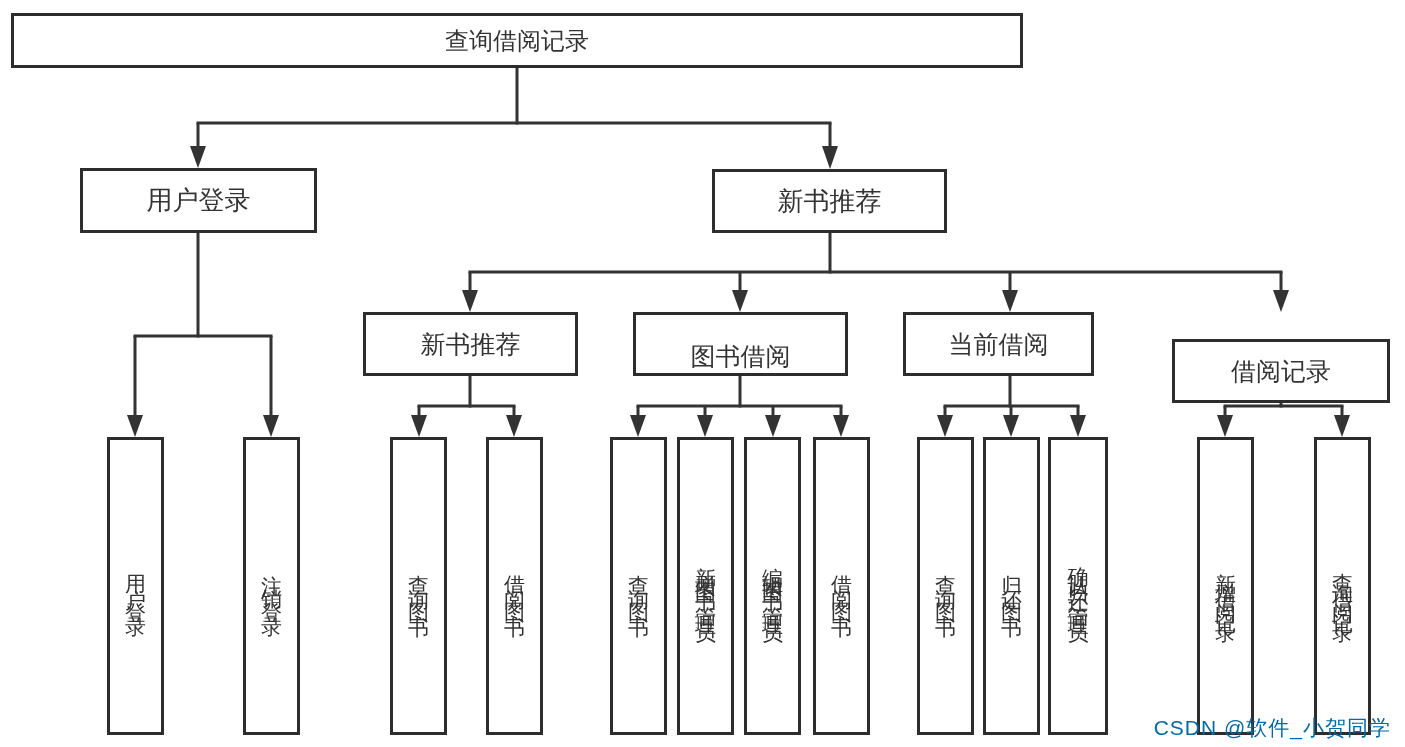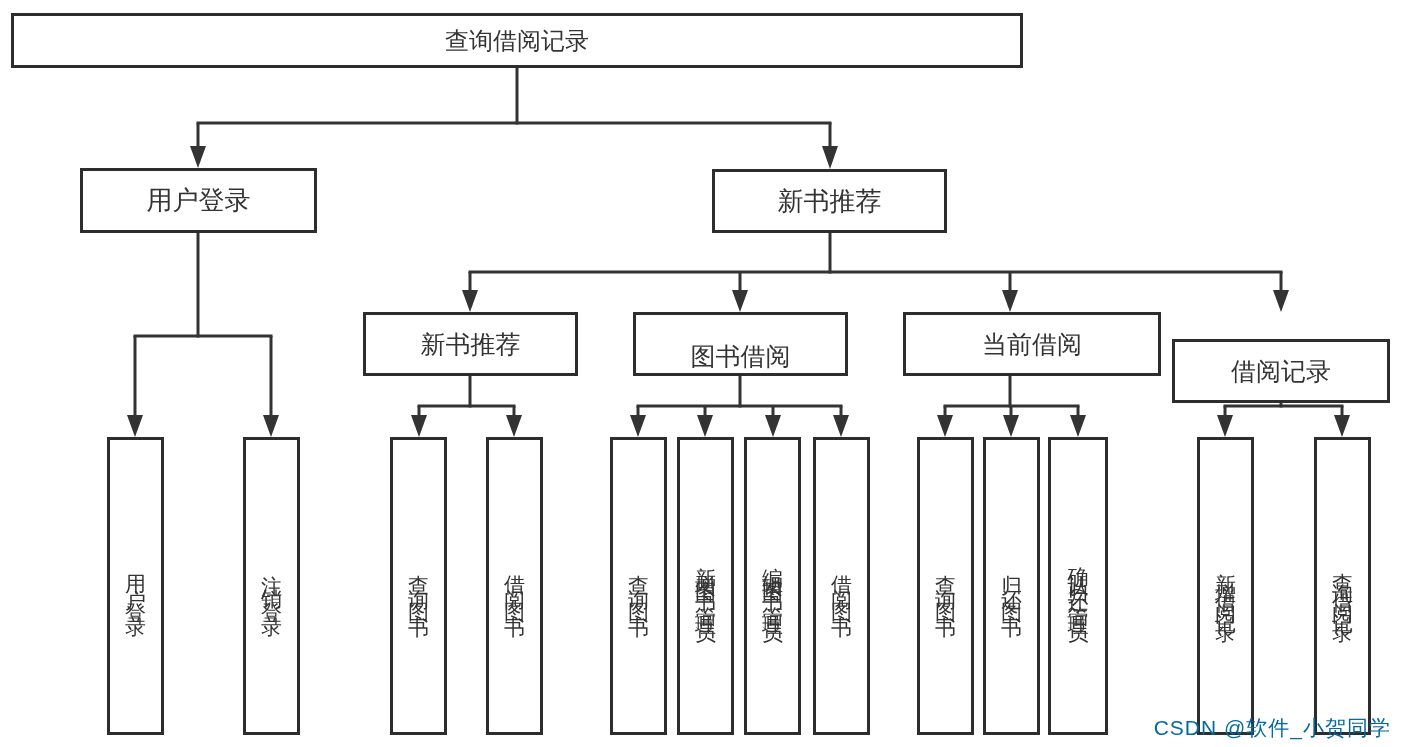--- a/index.html
+++ b/index.html
@@ -20,21 +20,21 @@
     display: flex; align-items: center; justify-content: center;
     color: #333333;
     z-index: 2;
   }
   .hbox.root  { left: 11px;  top: 13px;  width: 1012px; height: 55px; font-size: 24px; }
   .hbox.l2a   { left: 80px;  top: 168px; width: 237px;  height: 65px; font-size: 26px; }
   .hbox.l2b   { left: 712px; top: 169px; width: 235px;  height: 64px; font-size: 26px; }
   .hbox.l3    { top: 312px; height: 64px; font-size: 25px; }
   .hbox.s0 { left: 363px;  width: 215px; }
   .hbox.s1 { left: 633px;  width: 215px; align-items: flex-end; }
-  .hbox.s2 { left: 903px;  width: 258px; font-family: Liberation Serif, serif; }
+  .hbox.s2 { left: 903px;  width: 191px; font-family: Liberation Serif, serif; }
   .hbox.s3 { left: 1172px; width: 218px; margin-top: 27px; }
   .vbox {
     position: absolute;
     top: 437px; height: 298px; width: 57px;
     box-sizing: border-box;
     border: 3px solid #2d2d2d;
     background: #ffffff;
     display: flex; align-items: center; justify-content: center;
     z-index: 2;
   }

